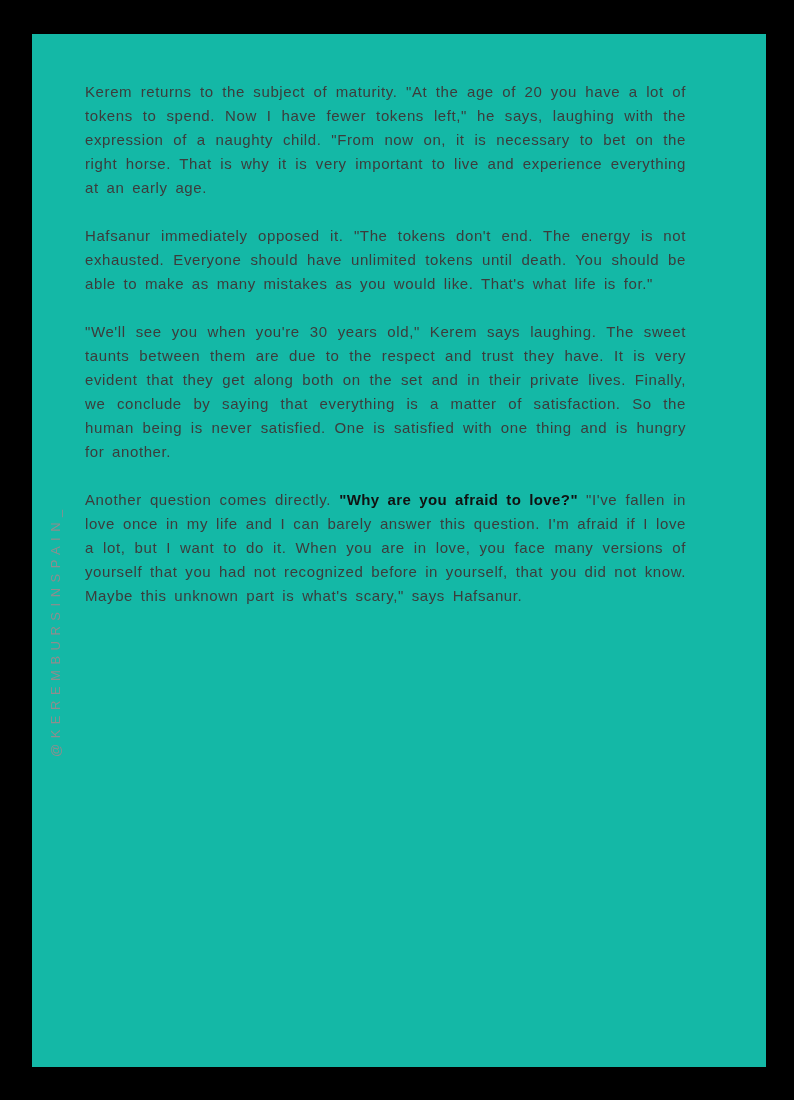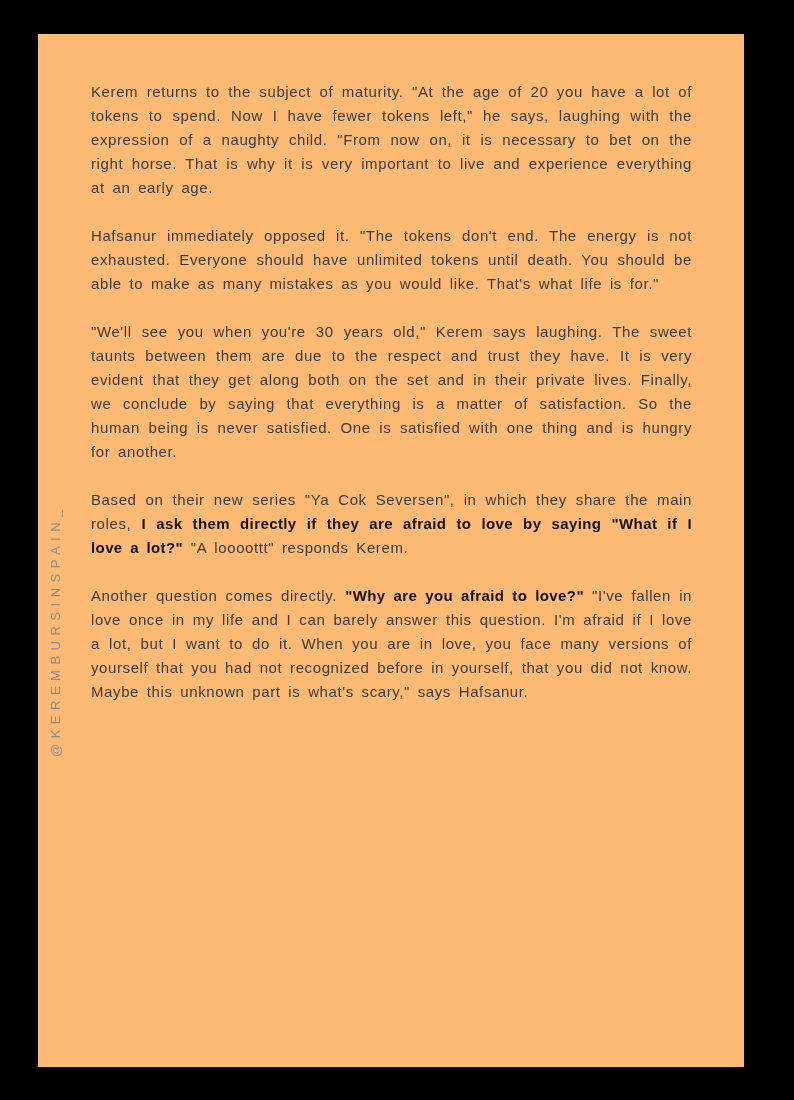--- a/index.html
+++ b/index.html
@@ -9,25 +9,26 @@
   body {
     width: 794px;
     height: 1100px;
     background: #000000;
     position: relative;
     overflow: hidden;
     font-family: "Liberation Sans", "DejaVu Sans", sans-serif;
   }
   .paper {
     position: absolute;
-    left: 38px;
+    left: 32px;
     top: 34px;
     width: 706px;
     height: 1033px;
-    background: #fdba74;
+    background: #14b8a6;
+    padding-left: 28px;
   }
   .article-body {
     position: absolute;
     left: 53px;
     top: 46px;
     width: 601px;
     color: #3c3c3c;
     font-size: 15px;
     line-height: 24px;
     letter-spacing: 0.6px;
@@ -58,18 +59,17 @@
   }
 </style>
 </head>
 <body>
 
 <div class="paper">
   <div class="article-body">
       <p><span>Kerem returns to the subject of maturity. "At the age of 20 you have a lot of tokens to spend. Now I have fewer tokens left," he says, laughing with the expression of a naughty child. "From now on, it is necessary to bet on the right horse. That is why it is very important to live and experience everything at an early age.</span></p>
       <p><span>Hafsanur immediately opposed it. "The tokens don't end. The energy is not exhausted. Everyone should have unlimited tokens until death. You should be able to make as many mistakes as you would like. That's what life is for."</span></p>
       <p><span>"We'll see you when you're 30 years old," Kerem says laughing. The sweet taunts between them are due to the respect and trust they have. It is very evident that they get along both on the set and in their private lives. Finally, we conclude by saying that everything is a matter of satisfaction. So the human being is never satisfied. One is satisfied with one thing and is hungry for another.</span></p>
-      <p><span>Based on their new series "Ya Cok Seversen", in which they share the main roles, </span><span class="bold">I ask them directly if they are afraid to love by saying "What if I love a lot?"</span><span> "A loooottt" responds Kerem.</span></p>
       <p><span>Another question comes directly. </span><span class="bold">"Why are you afraid to love?"</span><span> "I've fallen in love once in my life and I can barely answer this question. I'm afraid if I love a lot, but I want to do it. When you are in love, you face many versions of yourself that you had not recognized before in yourself, that you did not know. Maybe this unknown part is what's scary," says Hafsanur.</span></p>
     </div>
 </div>
 
 <div class="watermark">@KEREMBURSINSPAIN_</div>
 
 </body></html>

